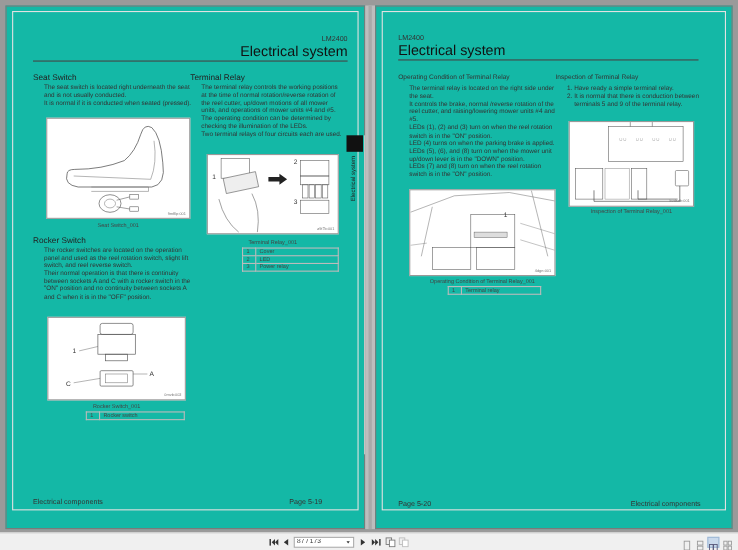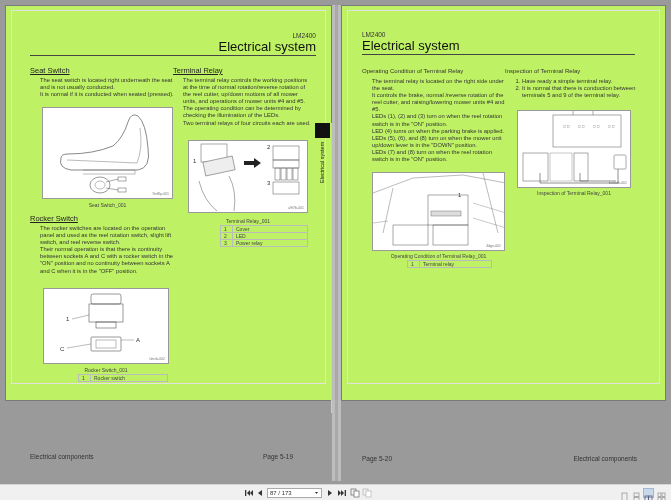--- a/index.html
+++ b/index.html
@@ -1,27 +1,27 @@
 <!DOCTYPE html>
 <html><head>
 <meta charset="utf-8">
 <style>
   * { box-sizing: border-box; margin: 0; padding: 0; }
   html, body { width: 671px; height: 500px; overflow: hidden; background: #9a9a9a; font-family: "Liberation Sans", sans-serif; color: #222; }
   #viewer { position: absolute; left: 0; top: 0; width: 671px; height: 484px; background: #9a9a9a; }
-  .page { position: absolute; top: 5px; background: #bef264; height: 396px; border: 1px solid #7a7a7a; }
+  .page { position: absolute; top: 5px; background: #14b8a6; height: 476px; border: 1px solid #7a7a7a; }
   #page-left { left: 5px; width: 327px; }
   #page-right { left: 341px; width: 325px; }
   .inner { position: absolute; left: 5px; top: 4px; right: 5px; bottom: 16px; border: 1px solid #e2e2e2; }
   .scroll-strip { position: absolute; left: 332px; top: 5px; width: 9px; height: 476px; background: #bdbdbd; }
   .scroll-strip .bar { position: absolute; left: 3px; top: 0; width: 3px; height: 100%; background: #a9a9a9; }
   .model { position: absolute; font-size: 6.5px; color: #333; }
   .title { position: absolute; font-size: 13px; color: #111; }
   .rule { position: absolute; height: 1px; background: #444; }
-  .h2 { position: absolute; font-size: 7.5px; text-decoration: underline; color: #222; }
+  .h2 { position: absolute; font-size: 7.5px; color: #222; }
   .h3 { position: absolute; font-size: 6px; color: #333; }
   .para { position: absolute; font-size: 5.8px; line-height: 7.1px; color: #333; }
   .figure { position: absolute; border: 1px solid #999; background: #fff; overflow: hidden; }
   .figcap { position: absolute; font-size: 5px; color: #444; text-align: center; }
   .fig-code { position: absolute; right: 3px; bottom: 2px; font-size: 3.5px; color: #777; }
   table.legend { position: absolute; border-collapse: collapse; font-size: 5px; color: #444; }
   table.legend td { border: 1px solid #bbb; padding: 0 3px; height: 7px; }
   table.legend td.num { width: 12px; }
   .side-tab { position: absolute; left: 309px; top: 117px; width: 15px; height: 15px; background: #111; }
   .side-text { position: absolute; left: 305px; top: 140px; width: 22px; height: 40px; }

